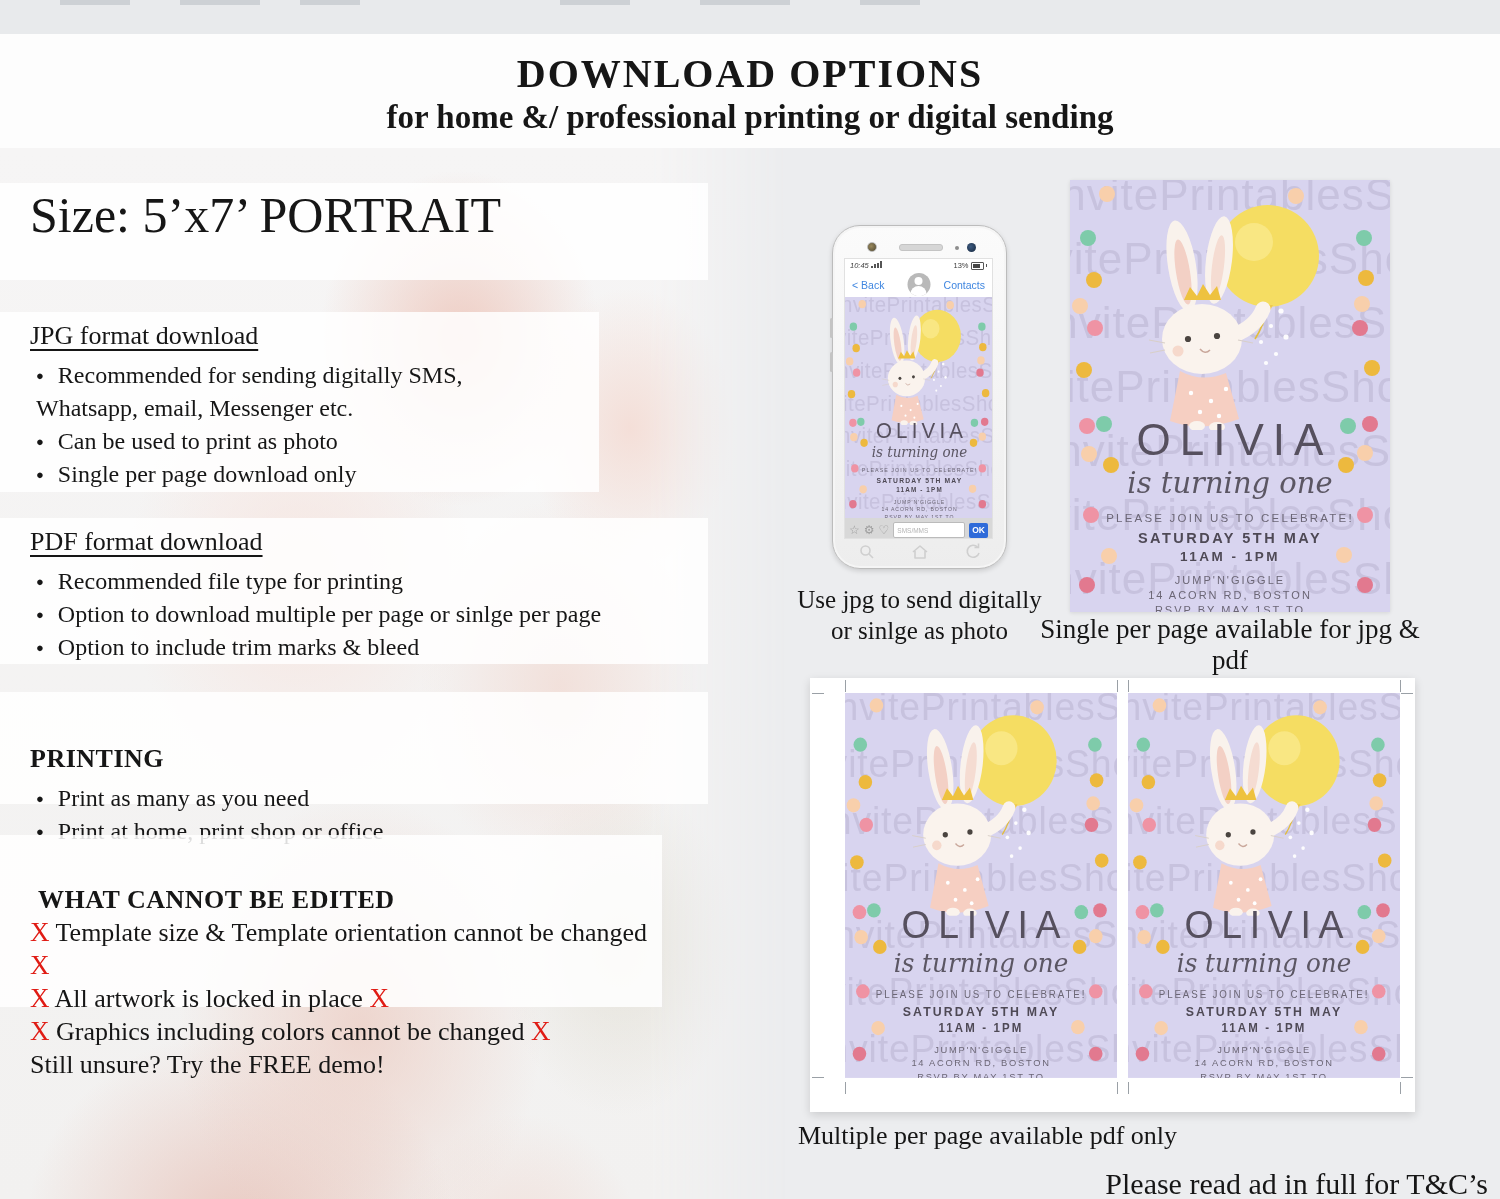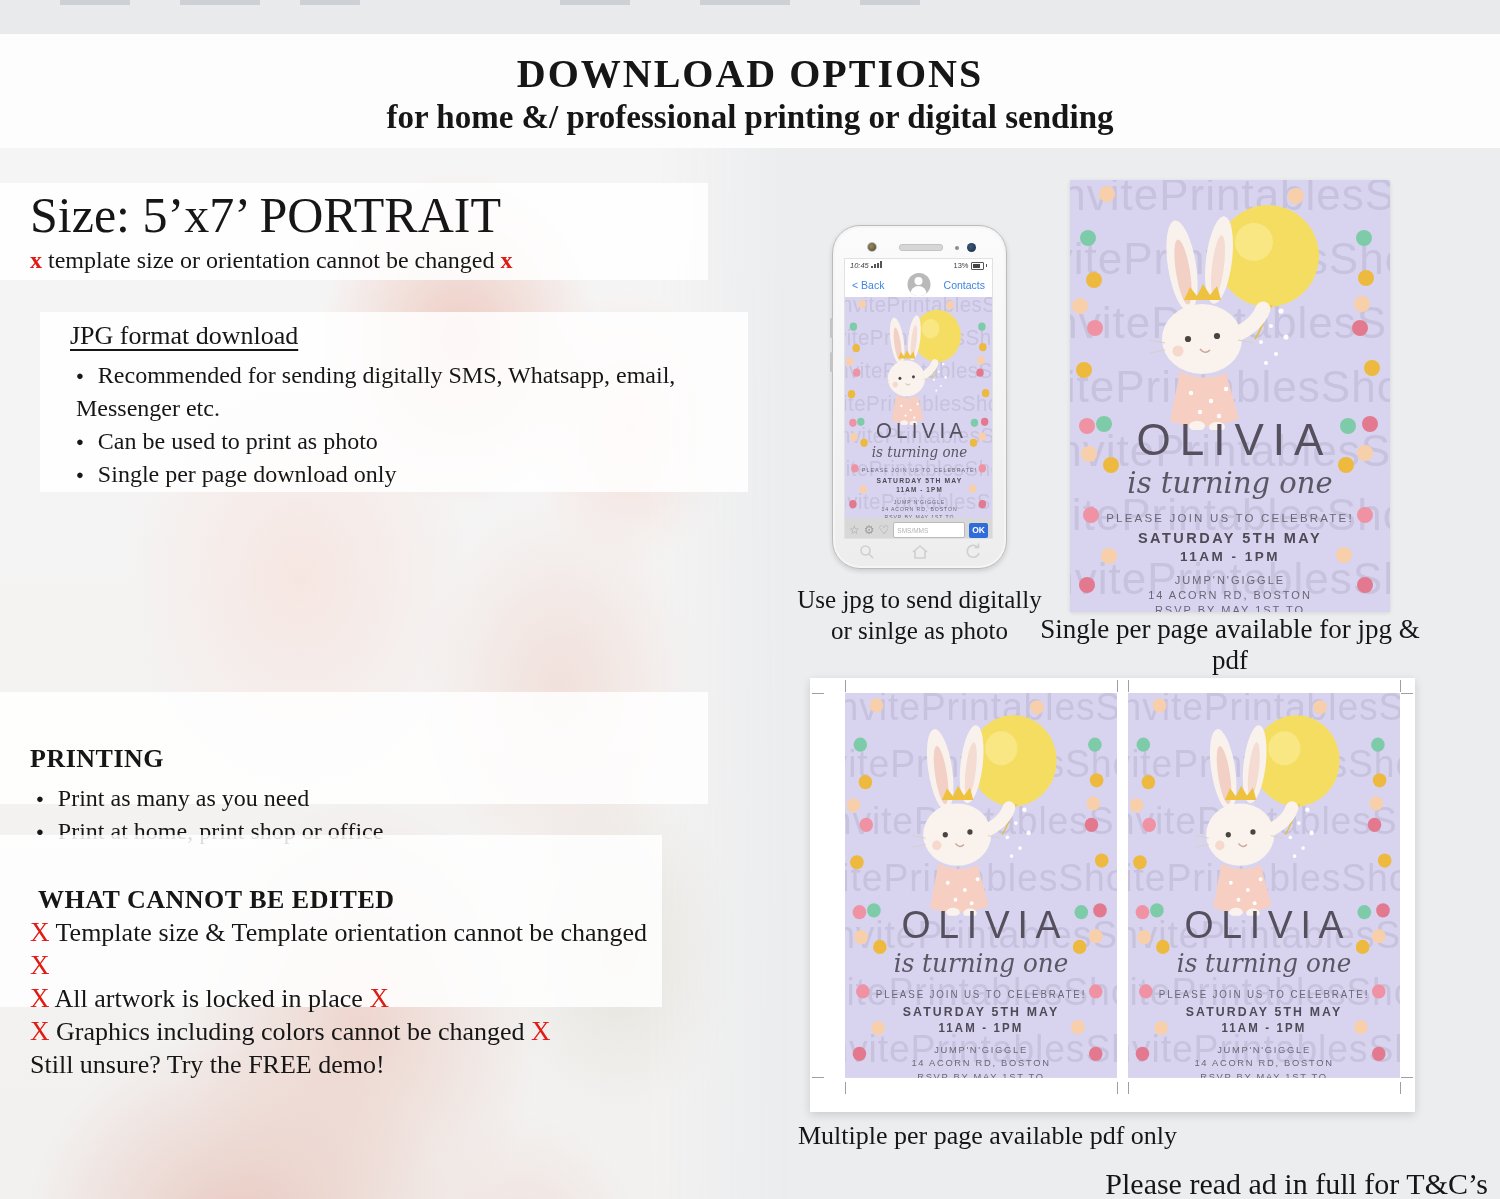--- a/index.html
+++ b/index.html
@@ -25,21 +25,21 @@
   
   .hdr-title{padding-top:16px;font-size:40px;font-weight:700;letter-spacing:2px;}
   .hdr-sub{font-size:33px;font-weight:700;margin-top:2px;}
   
   .band{position:absolute;left:0;background:rgba(255,255,255,.85);box-sizing:border-box;padding-left:30px;}
   .band-size{top:183px;width:708px;height:97px;padding-top:4px;}
   .size-title{font-size:50px;line-height:56px;}
   .size-note{font-size:24px;margin-top:4px;}
   .redx{color:#e01b14;font-weight:700;}
   .redx.upper{font-weight:400;font-size:27px;}
-  .band-jpg{top:312px;width:708px;height:180px;padding-top:8px;margin-left:40px;}
+  .band-jpg{top:312px;width:599px;height:180px;padding-top:8px;}
   .band-pdf{top:518px;width:708px;height:146px;padding-top:8px;}
   .band-print{top:692px;width:708px;height:112px;padding-top:8px;}
   .band-cannot{top:835px;width:662px;height:172px;padding-top:6px;}
   .sec-head{font-size:26px;line-height:32px;}
   .sec-head.underline{text-decoration:underline;text-underline-offset:5px;}
   .sec-head.bold{font-weight:700;letter-spacing:.5px;margin-top:43px;}
   ul.bullets{list-style:none;margin:7px 0 0 0;padding:0 40px 0 6px;}
   ul.bullets li{font-size:24px;line-height:33px;}
   ul.bullets li::before{content:"●";font-size:13px;vertical-align:3px;margin-right:14px;}
   .xline{font-size:26px;line-height:33px;}
@@ -123,36 +123,39 @@
 
   <div class="floral"></div>
 
   <div class="header-band">
     <div class="hdr-title">DOWNLOAD OPTIONS</div>
     <div class="hdr-sub">for home &amp;/ professional printing or digital sending</div>
   </div>
 
   <div class="band band-size">
     <div class="size-title">Size: 5’x7’ PORTRAIT</div>
-    <div class="size-note">
-      <span class="redx">x</span>
-      <span>template size or orientation cannot be changed</span>
-      <span class="redx">x</span>
-    </div>
   </div>
 
   <div class="band band-jpg">
     <div class="sec-head underline">JPG format download</div>
     <ul class="bullets">
       <li>Recommended for sending digitally SMS, Whatsapp, email, Messenger etc.</li>
       <li>Can be used to print as photo</li>
       <li>Single per page download only</li>
     </ul>
   </div>
 
+  <div class="band band-pdf">
+    <div class="sec-head underline">PDF format download</div>
+    <ul class="bullets">
+      <li>Recommended file type for printing</li>
+      <li>Option to download multiple per page or sinlge per page</li>
+      <li>Option to include trim marks &amp; bleed</li>
+    </ul>
+  </div>
 
   <div class="band band-print">
     <div class="sec-head bold">PRINTING</div>
     <ul class="bullets">
       <li>Print as many as you need</li>
       <li>Print at home, print shop or office</li>
     </ul>
   </div>
 
   <div class="band band-cannot">

